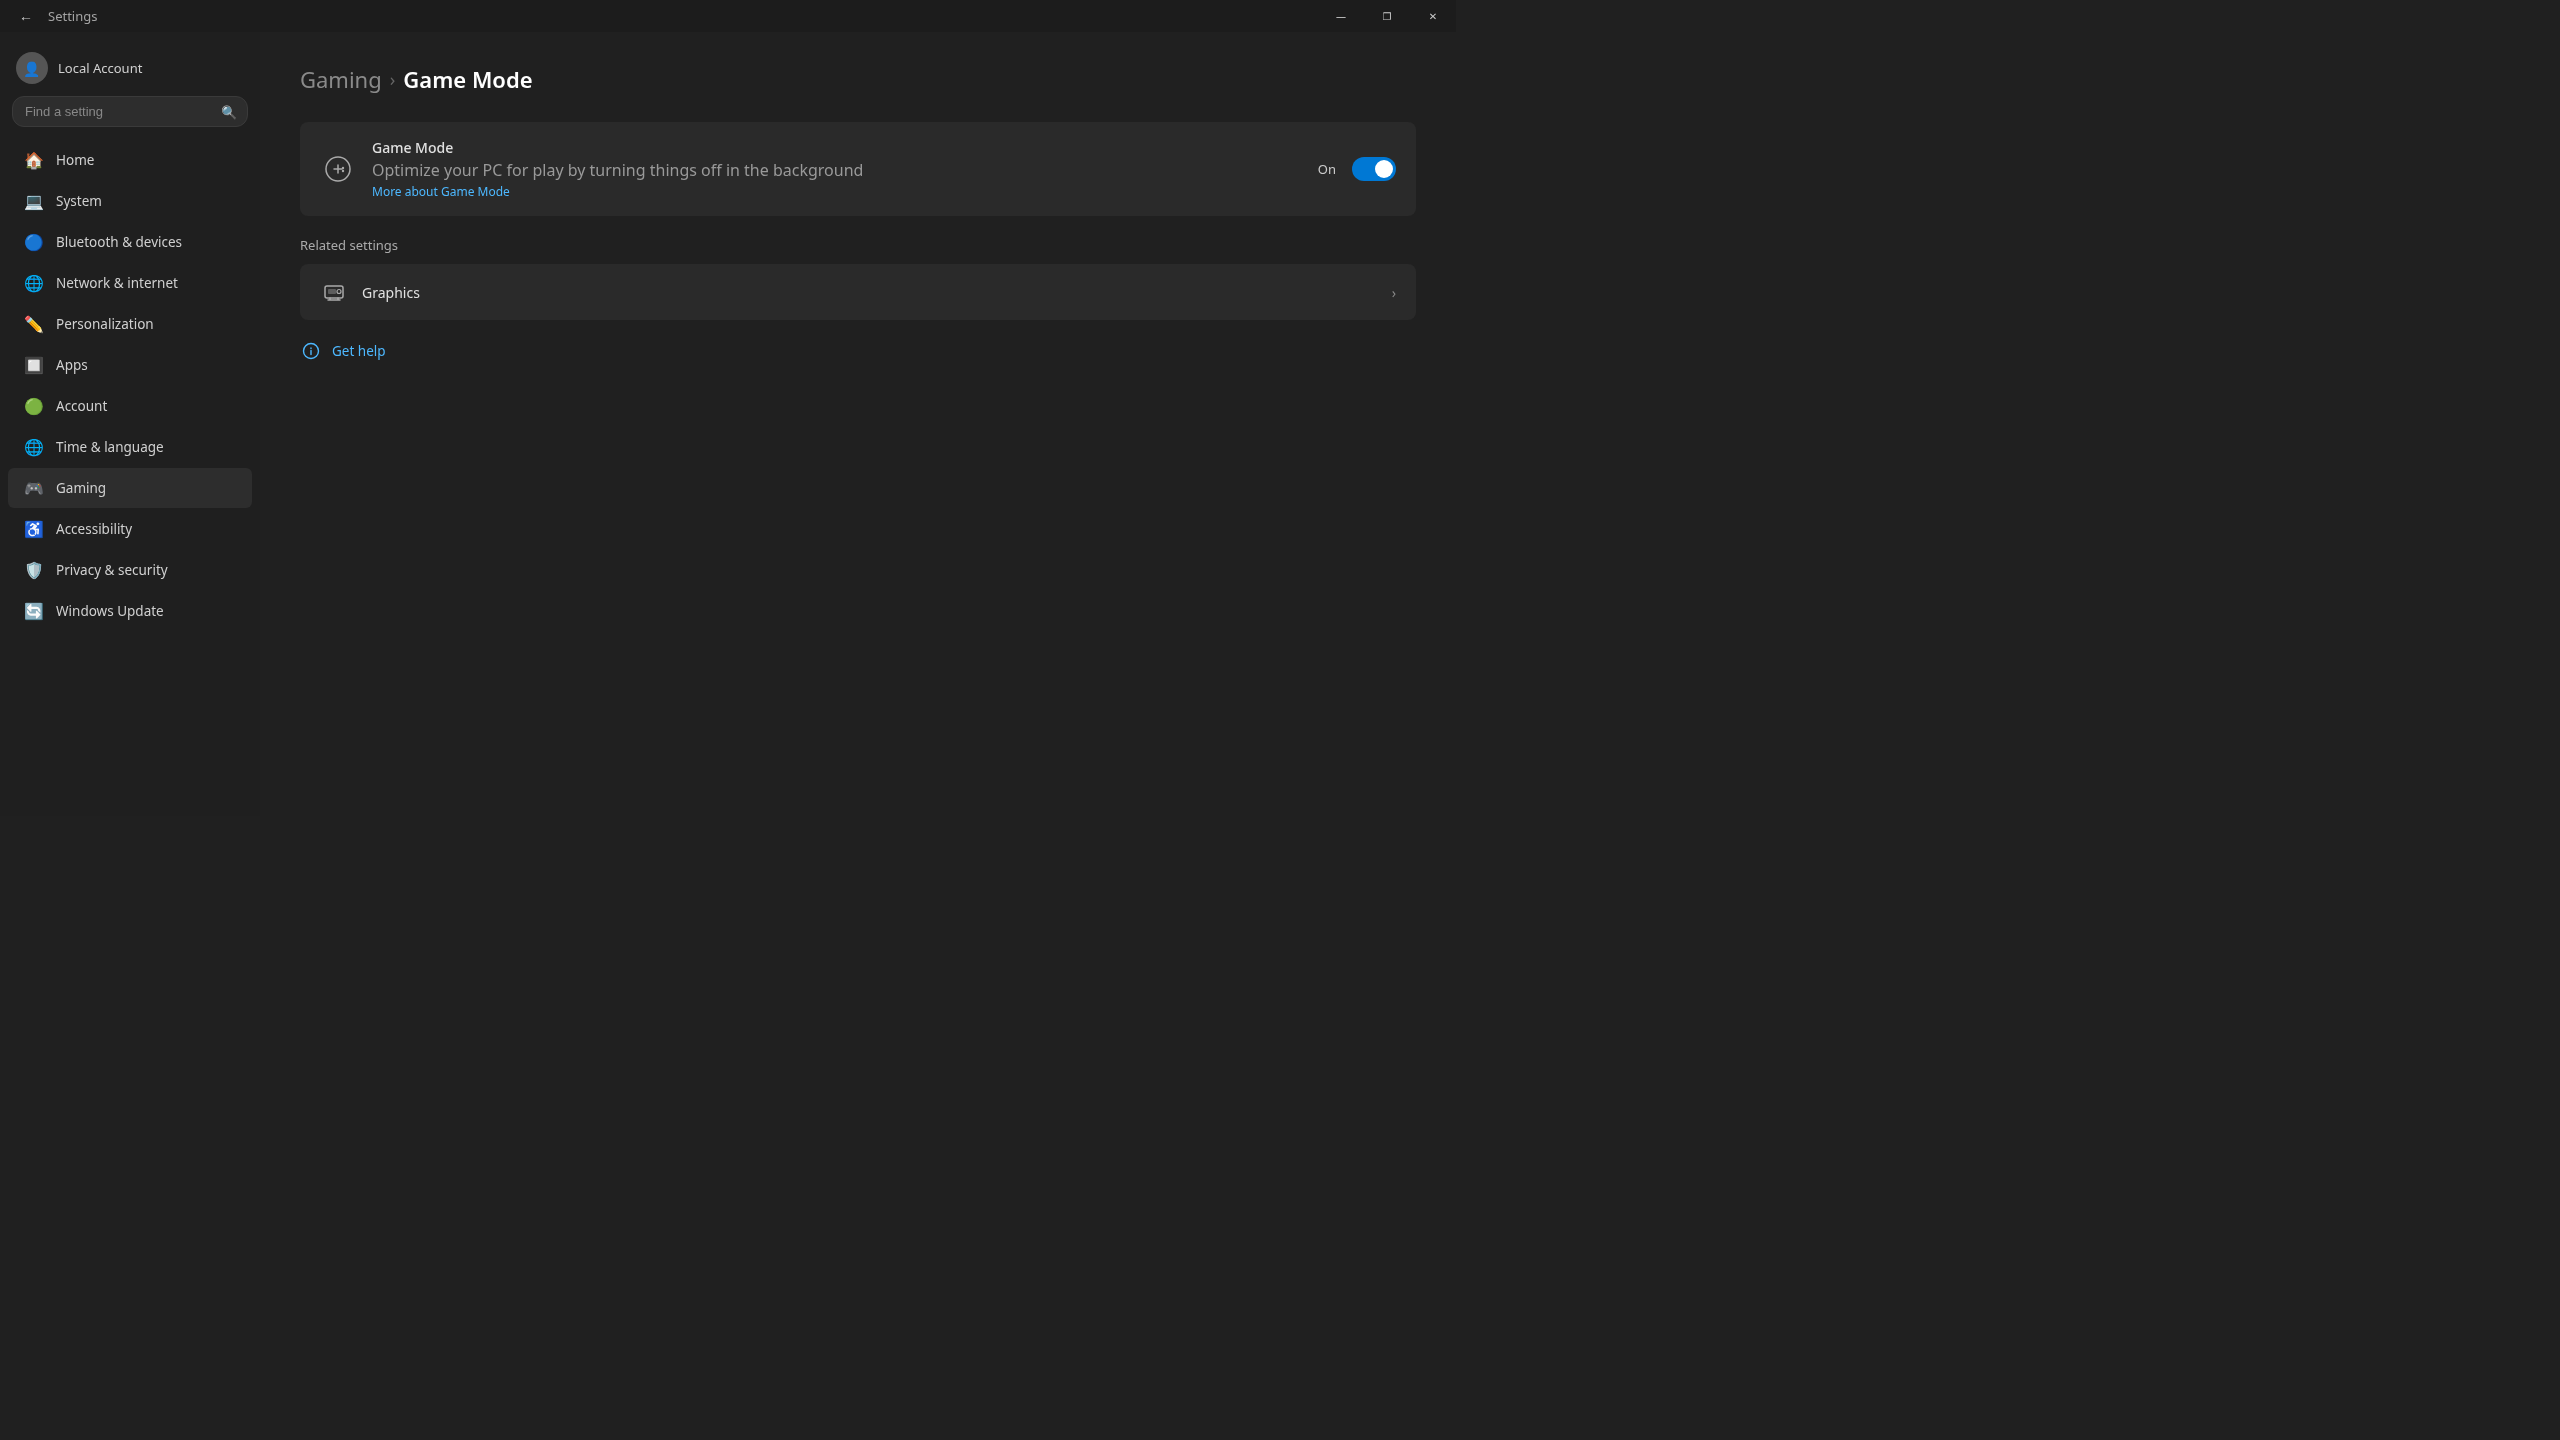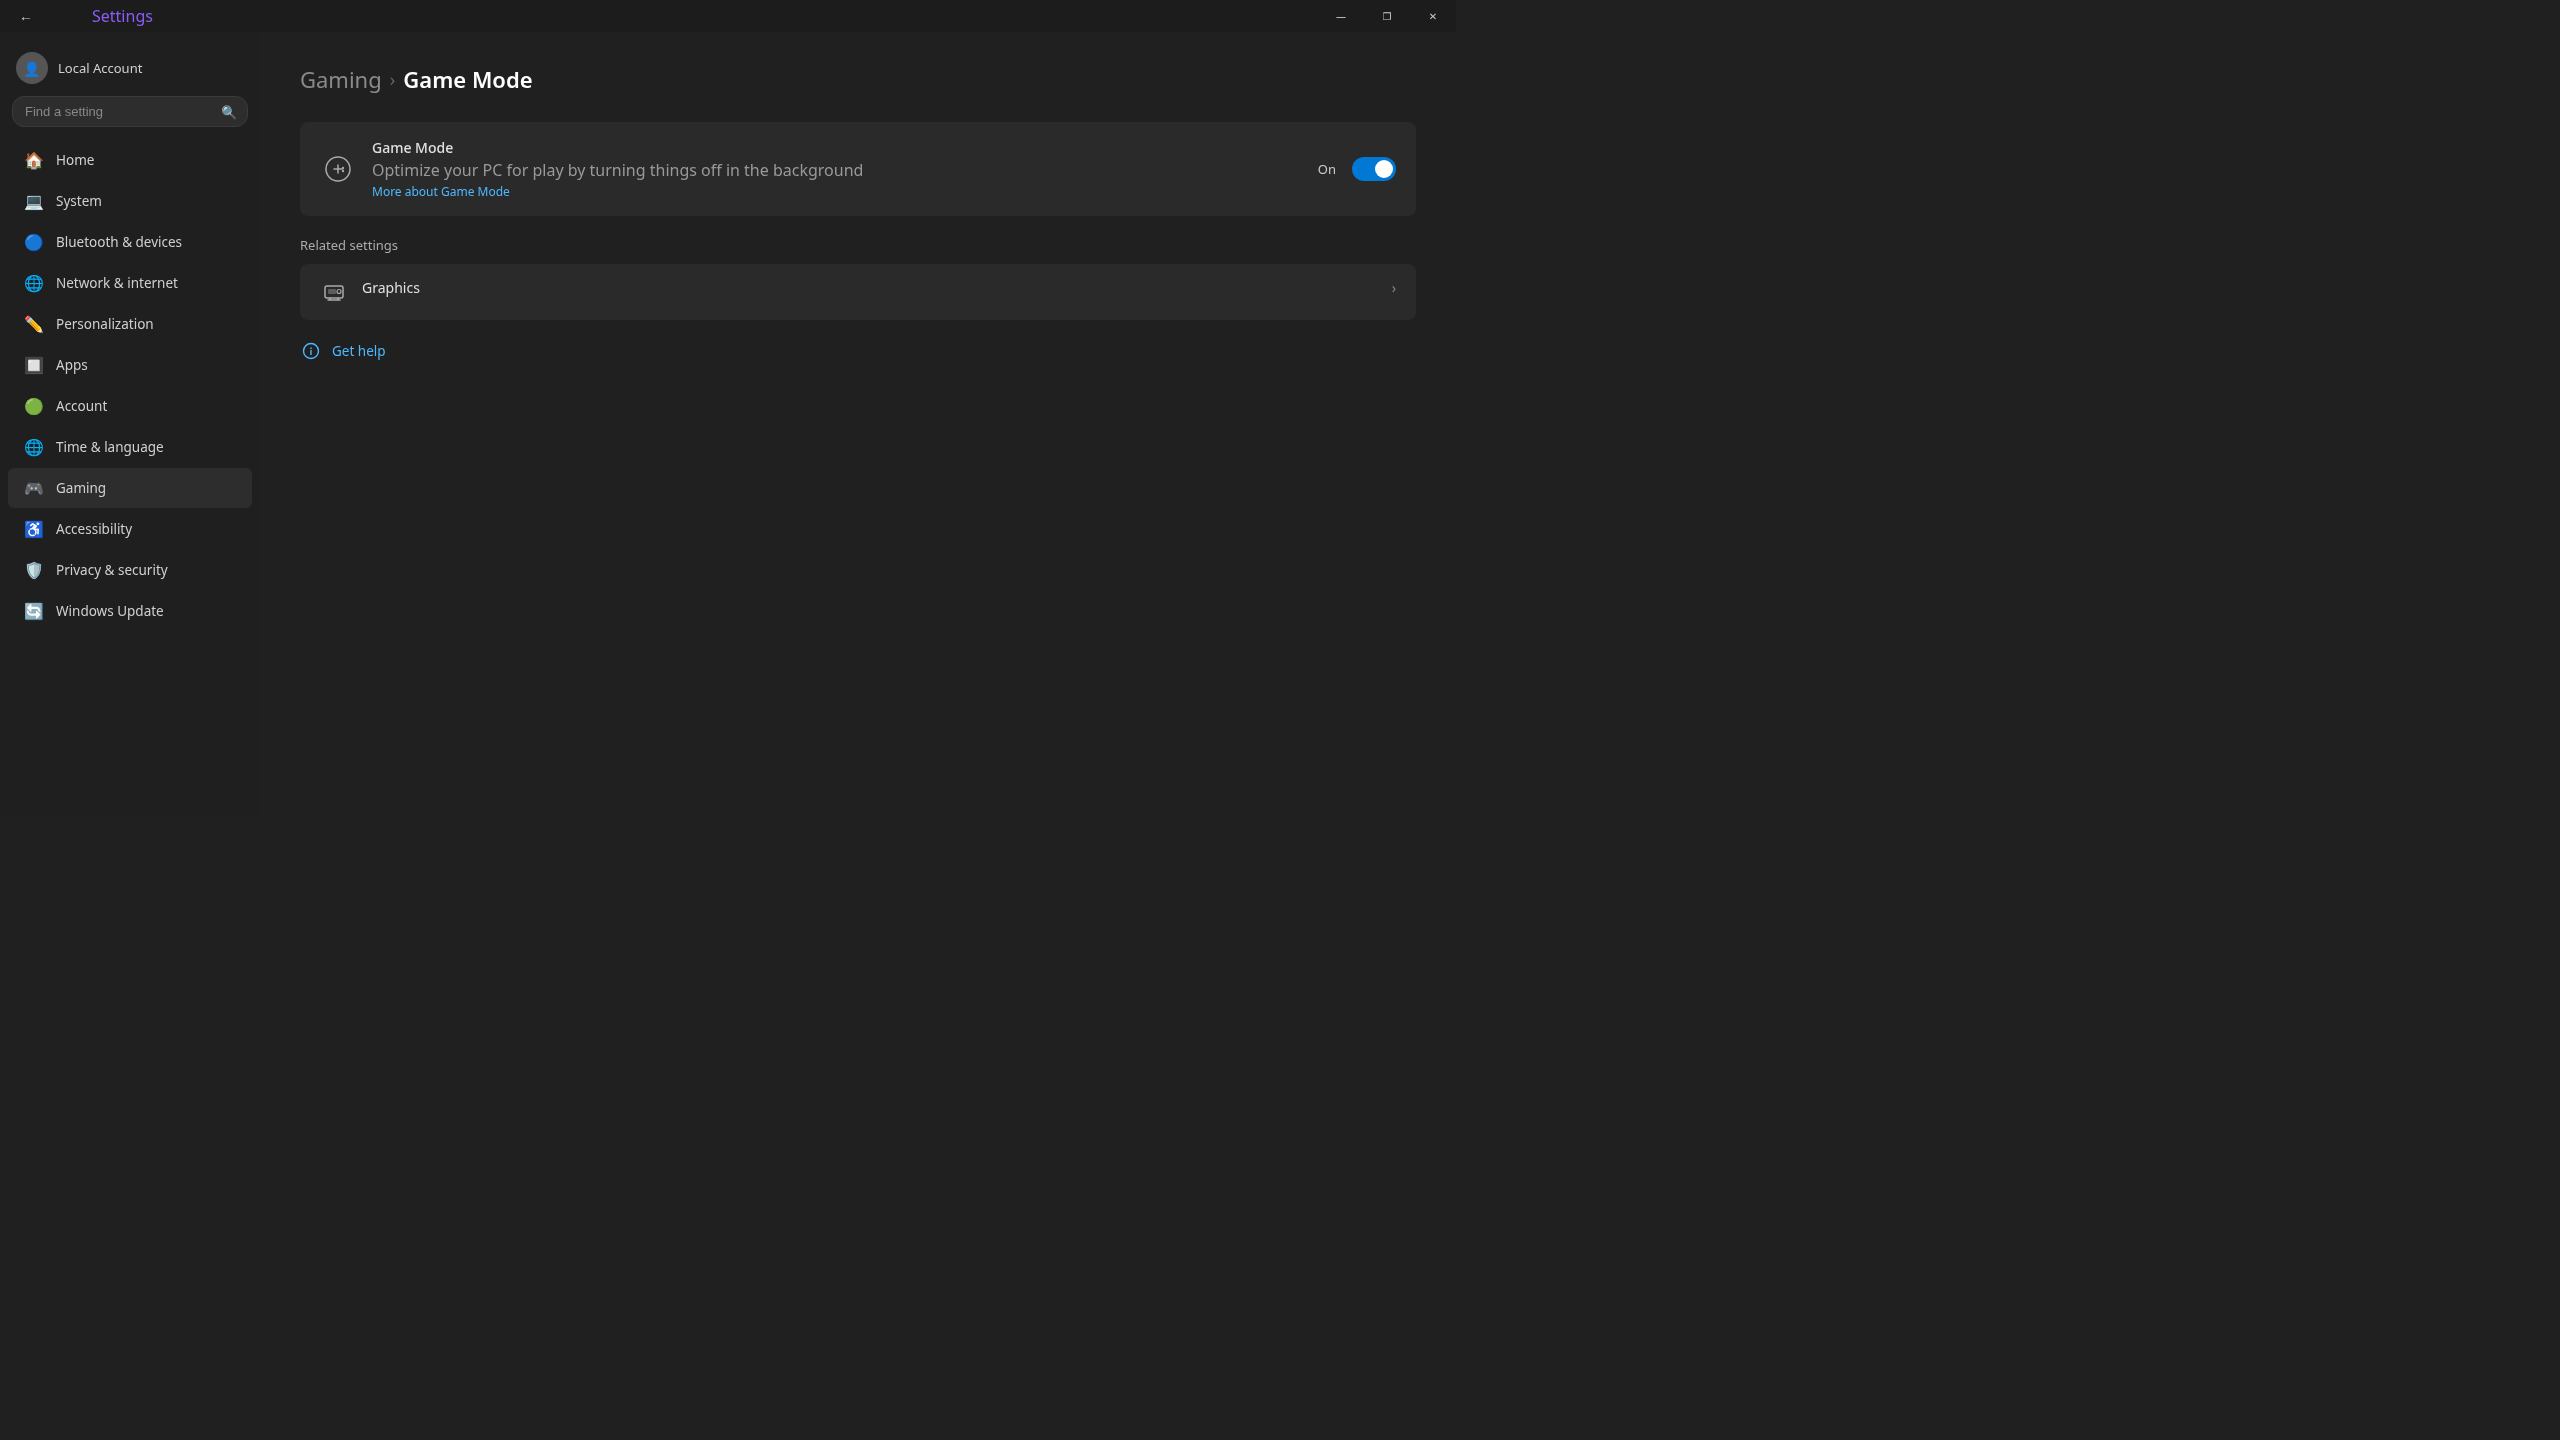--- a/index.html
+++ b/index.html
@@ -24,23 +24,22 @@
       justify-content: space-between;
       padding: 0 0 0 12px;
       flex-shrink: 0;
     }
     .titlebar-left {
       display: flex;
       align-items: center;
       gap: 8px;
     }
     .titlebar-title {
-      font-size: 16px;
-      color: #8b5cf6;
-      margin-left: 44px;
+      font-size: 13px;
+      color: #a3a3a3;
     }
     .titlebar-controls {
       display: flex;
     }
     .titlebar-btn {
       width: 46px;
       height: 32px;
       display: flex;
       align-items: center;
       justify-content: center;
@@ -248,21 +247,21 @@
     }
 
     .settings-card {
       background: #2a2a2a;
       border-radius: 8px;
       overflow: hidden;
       margin-bottom: 20px;
     }
     .settings-row {
       display: flex;
-      align-items: flex-start;
+      align-items: center;
       padding: 14px 20px;
       gap: 14px;
       cursor: pointer;
     }
     .settings-row-icon {
       width: 28px;
       height: 28px;
       display: flex;
       align-items: center;
       justify-content: center;

